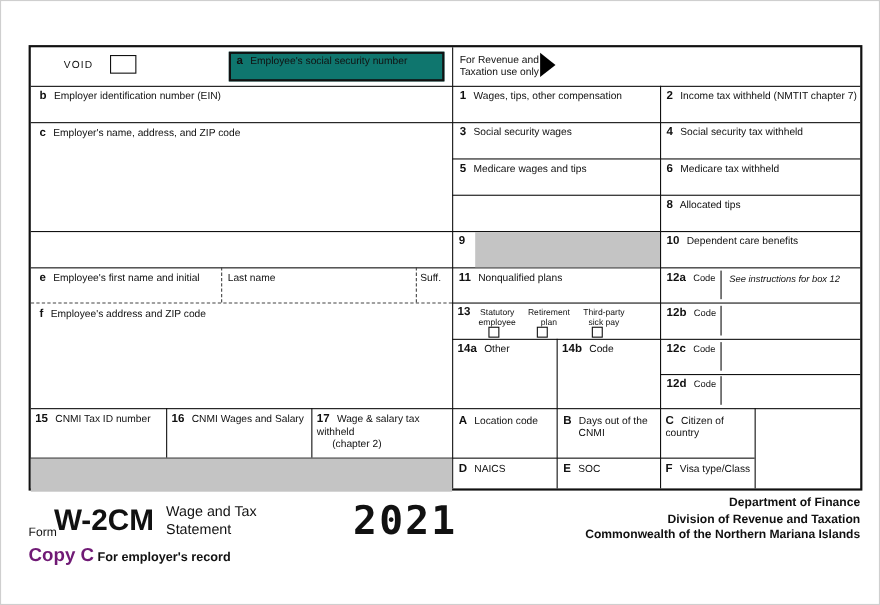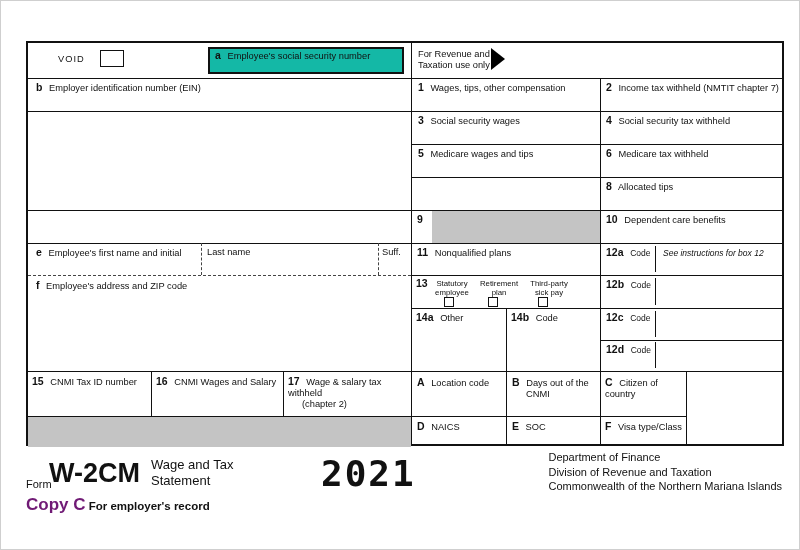--- a/index.html
+++ b/index.html
@@ -12,21 +12,21 @@
   .dashed-h { position:absolute; height:0; border-top:1px dashed #444; }
   .dashed-v { position:absolute; width:0; border-left:1px dashed #444; }
   .cell { position:absolute; }
   .lbl { position:absolute; font-size:9.3px; line-height:11px; white-space:nowrap; color:#111; }
   .lbl b { font-size:10.5px; font-weight:bold; margin-right:4px; }
   .code-lbl { font-size:8.5px; }
   .note-lbl { position:absolute; font-size:8.5px; line-height:10px; white-space:nowrap; color:#111;font-style:italic; }
   .ind { margin-left:14px; }
   .gray { position:absolute; background:#c4c4c4; }
   .cb { position:absolute; border:1.5px solid #111; background:#fff; }
-  .ssn-box { position:absolute; border:2px solid #111; background:#14b8a6; }
+  .ssn-box { position:absolute; border:2px solid #111; background:#0f766e; }
   .opt-lbl { position:absolute; font-size:7.8px; line-height:9px; text-align:center; color:#111; }
   .arrow { position:absolute; width:0; height:0; border-left:14px solid #000; border-top:11px solid transparent; border-bottom:11px solid transparent; }
   .ftr { position:absolute; color:#111; }
   .year { font-family:"DejaVu Sans Mono", monospace; font-weight:bold; font-size:36px; letter-spacing:2px; }
 </style>
 </head>
 <body>
 
 <div class="page">
   <div class="form">
@@ -75,20 +75,26 @@
       <div class="arrow" style="left:80px;top:5px"></div>
     </div>
 
     <div class="cell" style="left:0;top:35px;width:383px;height:33px">
       <div class="lbl" style="left:8px;top:4px">
         <b>b</b>
         <span>Employer identification number (EIN)</span>
       </div>
     </div>
 
+    <div class="cell" style="left:0;top:68px;width:383px;height:99px">
+      <div class="lbl" style="left:8px;top:5px">
+        <b>c</b>
+        <span>Employer's name, address, and ZIP code</span>
+      </div>
+    </div>
 
 
     <div class="cell" style="left:0;top:200px;width:173px;height:32px">
       <div class="lbl" style="left:8px;top:4px">
         <b>e</b>
         <span>Employee's first name and initial</span>
       </div>
     </div>
     <div class="cell" style="left:173px;top:200px;width:177px;height:32px">
       <div class="lbl" style="left:6px;top:4px">
@@ -304,21 +310,21 @@
   <div class="ftr" style="left:48px;top:457px;font-size:27px;font-weight:bold">
     <span>W-2CM</span>
   </div>
   <div class="ftr" style="left:150px;top:456px;font-size:13px;line-height:16px">
     <span>Wage and Tax</span><br>
     <span>Statement</span>
   </div>
   <div class="ftr year" style="left:320px;top:452px">
     <span>2021</span>
   </div>
-  <div class="ftr" style="right:17px;top:449px;font-size:11px;font-weight:normal;line-height:14.5px;text-align:left">
+  <div class="ftr" style="right:17px;top:449px;font-size:11px;font-weight:bold;line-height:14.5px;text-align:right">
     <span>Department of Finance</span><br>
     <span>Division of Revenue and Taxation</span><br>
     <span>Commonwealth of the Northern Mariana Islands</span>
   </div>
   <div class="ftr" style="left:25px;top:494px;font-size:11.5px;font-weight:bold">
     <span style="color:#701a75;font-size:17px">Copy C</span>
     <span>For employer's record</span>
   </div>
 </div>
 

